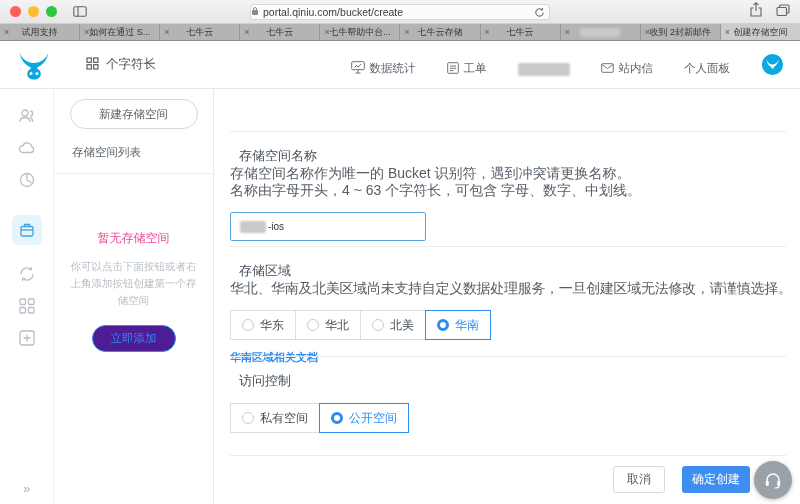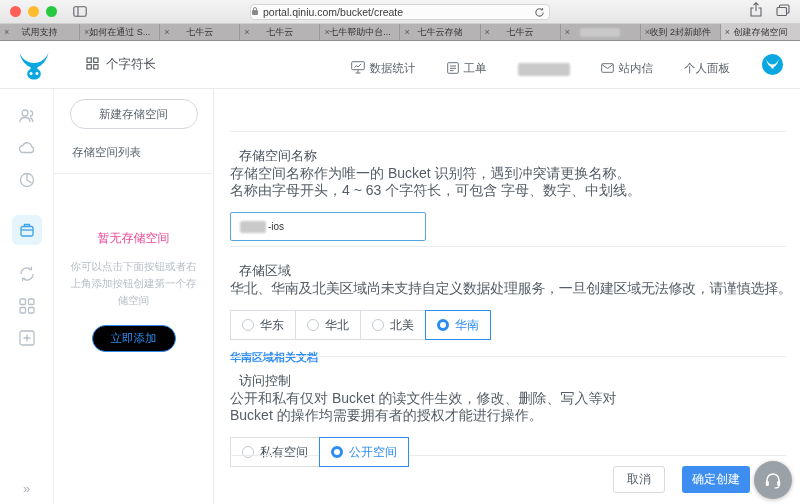--- a/index.html
+++ b/index.html
@@ -48,21 +48,21 @@
   .expand { color:#aab2ba; font-size:13px; margin-bottom:8px; cursor:pointer; }
 
   .sub-sidebar { width:160px; border-right:1px solid #e8ebee; padding-top:10px; }
   .new-bucket-btn { display:block; margin:0 auto; width:128px; height:30px; border:1px solid #d4d8dc; border-radius:16px;
                     background:#fff; color:#5a626b; font-size:11.5px; cursor:pointer; }
   .list-title { margin:16px 0 0 18px; font-size:11.5px; color:#5a626b;font-family:Liberation Mono, monospace; }
   .side-divider { margin-top:13px; border-top:1px solid #eceff1; height:0; }
   .empty-title { margin-top:56px; text-align:center; color:#ec4899; font-size:12px; }
   .empty-hint { margin:11px auto 0; width:128px; text-align:center; color:#b6bec6; font-size:10.5px; line-height:17px; }
   .add-now-btn { display:block; margin:16px auto 0; width:84px; height:27px; border:1px solid #2d8cf0; color:#2d8cf0;
-                 background:#000000; border-radius:15px; font-size:11.5px; cursor:pointer; }
+                 background:#4c1d95; border-radius:15px; font-size:11.5px; cursor:pointer; }
 
   
   .main { flex:1; position:relative; display:flex; flex-direction:column; background:#fff; min-width:0; }
   .main-top-spacer { height:42px; }
   .section { display:flex; border-top:1px solid #e9ecef; margin:0 14px 0 16px; padding-top:15px;flex-direction:column; }
   .sec-name { height:115px; } .sec-region { height:110px; } .sec-access { height:99px; }
   .sec-label { width:139px; padding-left:9px; font-size:13px; color:#46505a; flex-shrink:0; }
   .sec-content { flex:1; min-width:0; }
   .desc { font-size:14px; color:#555d66; line-height:17px; }
   .region-desc { white-space:nowrap; letter-spacing:-0.3px; }
@@ -339,21 +339,20 @@
               <span>华南</span>
             </div>
         </div>
         <a class="doc-link">华南区域相关文档</a>
       </div>
     </div>
 
     <div class="section sec-access">
       <div class="sec-label">访问控制</div>
       <div class="sec-content">
-        <div class="desc access-desc">公开和私有仅对 Bucket 的读文件生效，修改、删除、写入等对 Bucket 的操作均需要拥有者的授权才能进行操作。</div>
         <div class="radio-row">
           <div class="radio-box">
               <span class="radio-dot"></span>
               <span>私有空间</span>
             </div>
           <div class="radio-box selected">
               <span class="radio-dot"></span>
               <span>公开空间</span>
             </div>
         </div>

